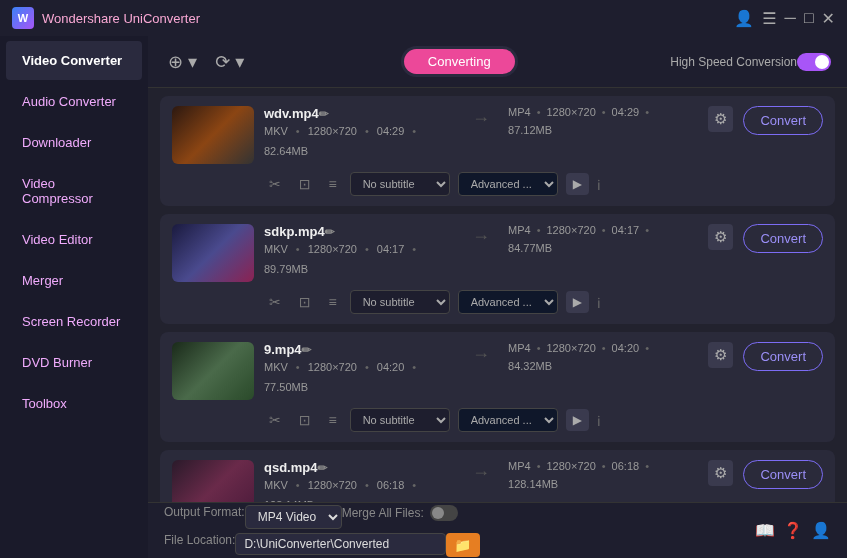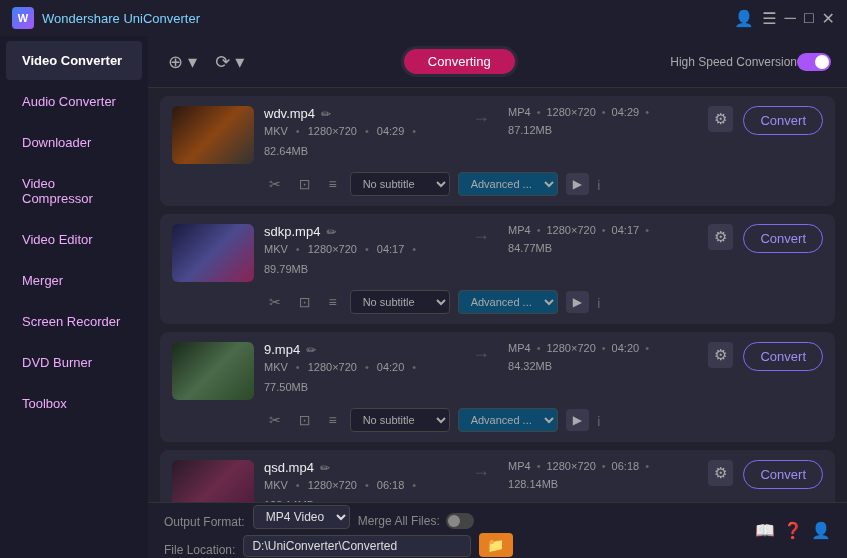--- a/index.html
+++ b/index.html
@@ -30,21 +30,21 @@
       gap: 8px;
     }
     .app-logo {
       width: 22px;
       height: 22px;
       background: linear-gradient(135deg, #3b82f6, #a855f7);
       border-radius: 4px;
       display: flex; align-items: center; justify-content: center;
       font-size: 11px; font-weight: bold; color: #fff;
     }
-    .app-title { font-size: 13px; color: #7dd3fc; }
+    .app-title { font-size: 13px; color: #f9a8d4; }
     .title-bar-controls {
       display: flex;
       align-items: center;
       gap: 8px;
     }
     .tb-user { background: transparent; color: #aaa; font-size: 16px; cursor: pointer; }
     .tb-menu { background: transparent; color: #aaa; font-size: 16px; cursor: pointer; }
     .tb-min { background: transparent; color: #aaa; font-size: 16px; cursor: pointer; }
     .tb-max { background: transparent; color: #aaa; font-size: 16px; cursor: pointer; }
     .tb-close { background: transparent; color: #aaa; font-size: 16px; cursor: pointer; }
@@ -120,21 +120,21 @@
     }
     .tab {
       padding: 5px 24px;
       border-radius: 18px;
       font-size: 13px;
       color: #aaa;
       cursor: pointer;
       transition: all 0.2s;
     }
     .tab.active {
-      background: #be185d;
+      background: #ec4899;
       color: #fff;
       font-weight: 500;
     }
     .high-speed {
       display: flex;
       align-items: center;
       font-size: 12px;
       color: #aaa;
     }
     .toggle {
@@ -193,23 +193,22 @@
     .thumb-3 { background: linear-gradient(135deg, #1a2a1a, #4a6a4a, #2a4a2a); }
     .thumb-4 { background: linear-gradient(135deg, #2a1a2a, #6a2a4a, #4a1a3a); }
 
     .file-info {
       flex: 1;
       min-width: 0;
     }
     .file-name {
       display: flex;
       align-items: center;
-      gap: 6px;
       font-size: 13px;
-      font-weight: 400;
+      font-weight: 700;
       color: #eee;
       margin-bottom: 4px;
     }
     .edit-icon { font-size: 12px; color: #888; cursor: pointer; }
     .file-meta {
       font-size: 11px;
       color: #999;
       display: flex;
       gap: 8px;
       flex-wrap: wrap;
@@ -271,21 +270,21 @@
       background: #1e1e2e;
       border: 1px solid #444;
       color: #aaa;
       font-size: 11px;
       padding: 4px 8px;
       border-radius: 4px;
       cursor: pointer;
       min-width: 100px;
     }
     .advanced-select {
-      background: #0c4a6e;
+      background: #0f172a;
       border: 1px solid #444;
       color: #aaa;
       font-size: 11px;
       padding: 4px 8px;
       border-radius: 4px;
       cursor: pointer;
       min-width: 90px;
     }
     .preview-btn {
       background: #3a3a4e;
@@ -315,22 +314,21 @@
       justify-content: space-between;
       flex-shrink: 0;
     }
     .bottom-left {
       display: flex;
       flex-direction: column;
       gap: 4px;
     }
     .bottom-row {
       display: flex;
-      align-items: flex-end;
-      gap: 8px;
+      align-items: flex-start;
       font-size: 12px;
       color: #aaa;
     }
     .bottom-label { color: #888; white-space: nowrap; }
     .format-select {
       background: #2a2a3e;
       border: 1px solid #444;
       color: #ddd;
       font-size: 12px;
       padding: 3px 8px;
@@ -359,21 +357,21 @@
       position: absolute;
       top: 2px; left: 2px;
     }
     .location-input {
       background: #2a2a3e;
       border: 1px solid #444;
       color: #ddd;
       font-size: 12px;
       padding: 3px 8px;
       border-radius: 4px;
-      width: 228px;
+      width: 211px;
     }
     .folder-btn {
       background: #e67e22;
       border: none;
       color: #fff;
       font-size: 14px;
       padding: 4px 8px;
       border-radius: 4px;
       cursor: pointer;
     }

